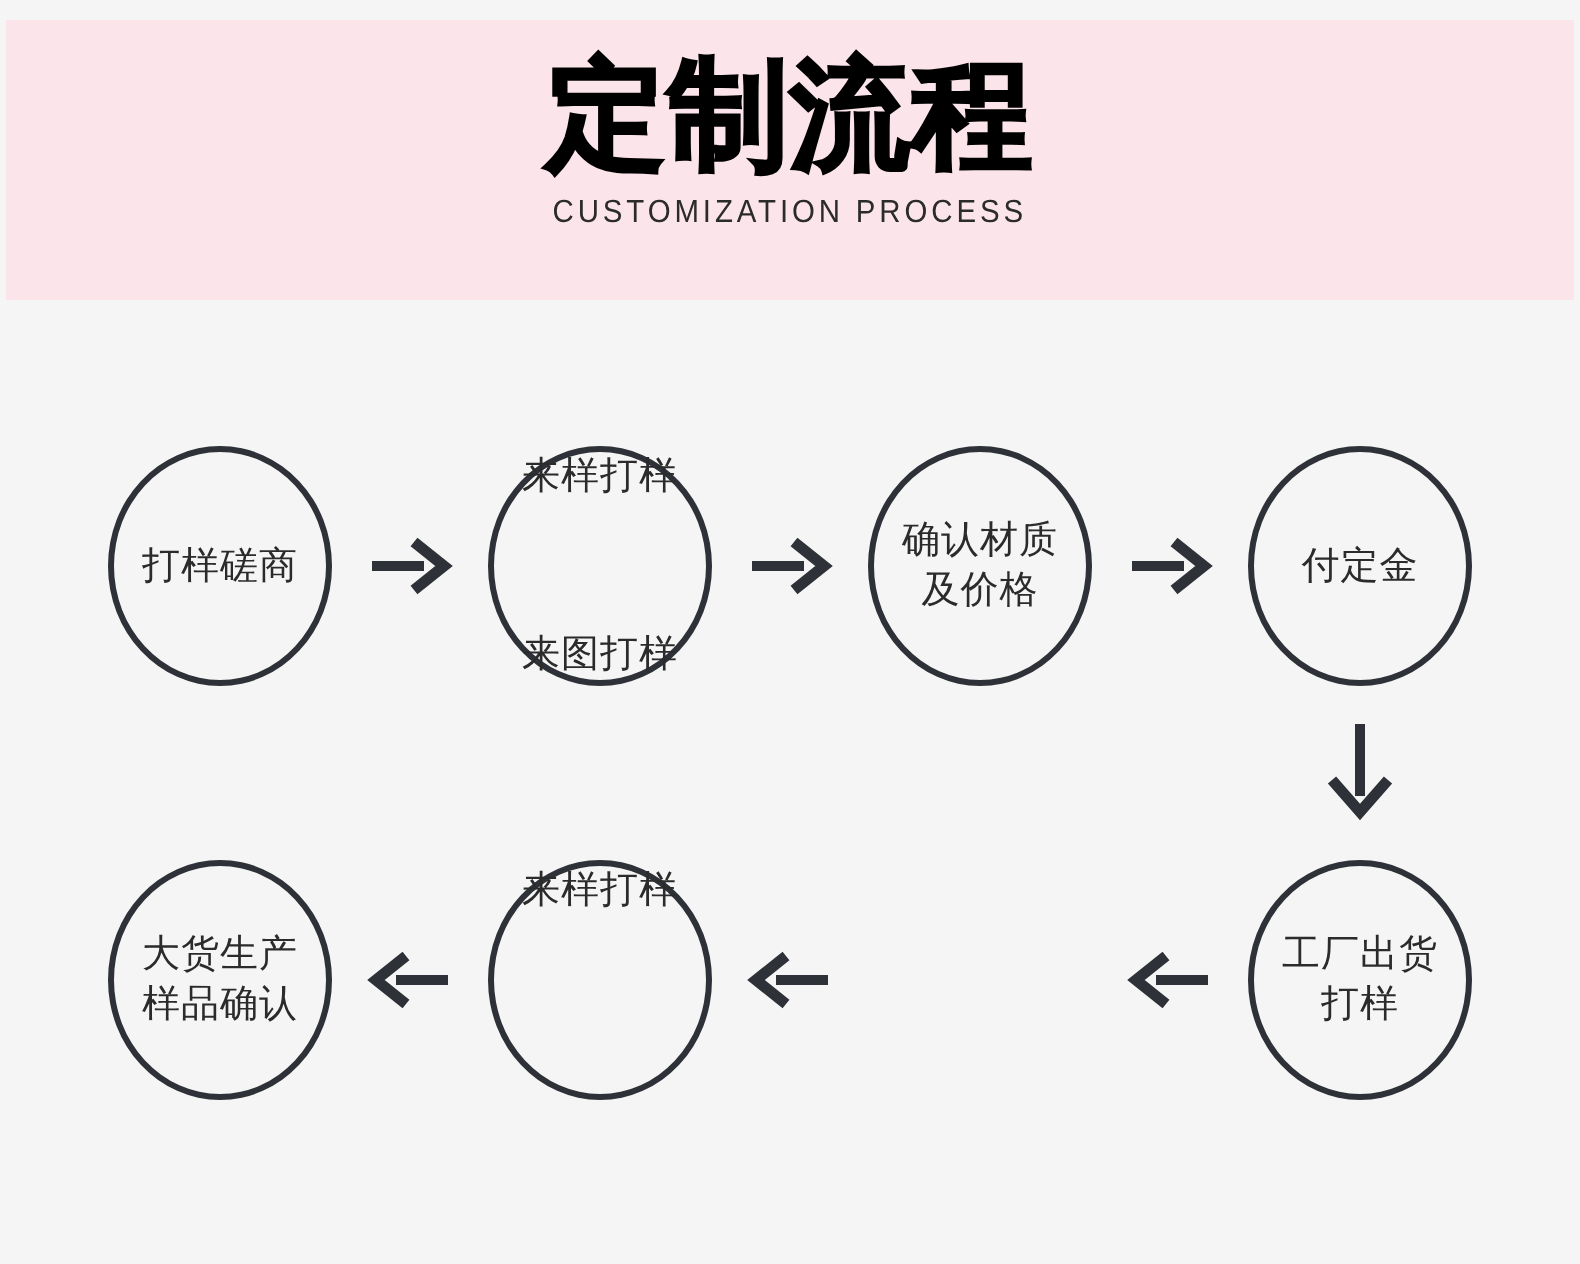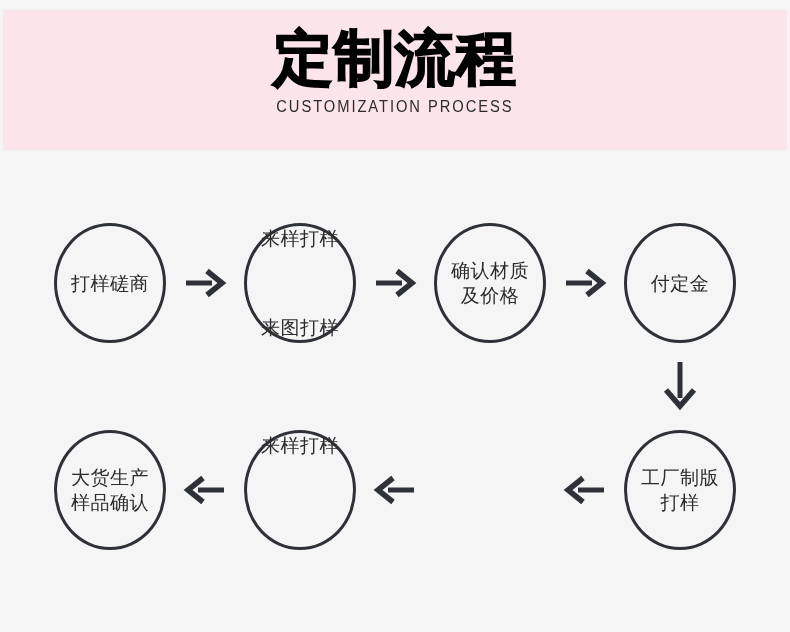--- a/index.html
+++ b/index.html
@@ -201,18 +201,18 @@
 
 
     <div class="arrow a3">
       <svg width="46" height="40" viewBox="0 0 46 40">
         <path d="M42 20 H16" stroke="#2e3238" stroke-width="5" fill="none" stroke-linecap="butt"></path>
         <path d="M21 8 L6 20 L21 32" stroke="#2e3238" stroke-width="5.5" fill="none" stroke-linejoin="miter" stroke-linecap="butt"></path>
       </svg>
     </div>
 
     <div class="node c4">
-      <span class="node-line">工厂制版</span>
+      <span class="node-line">工厂出货</span>
       <span class="node-line">打样</span>
     </div>
   </div>
 
 </div>
 
 </body></html>

